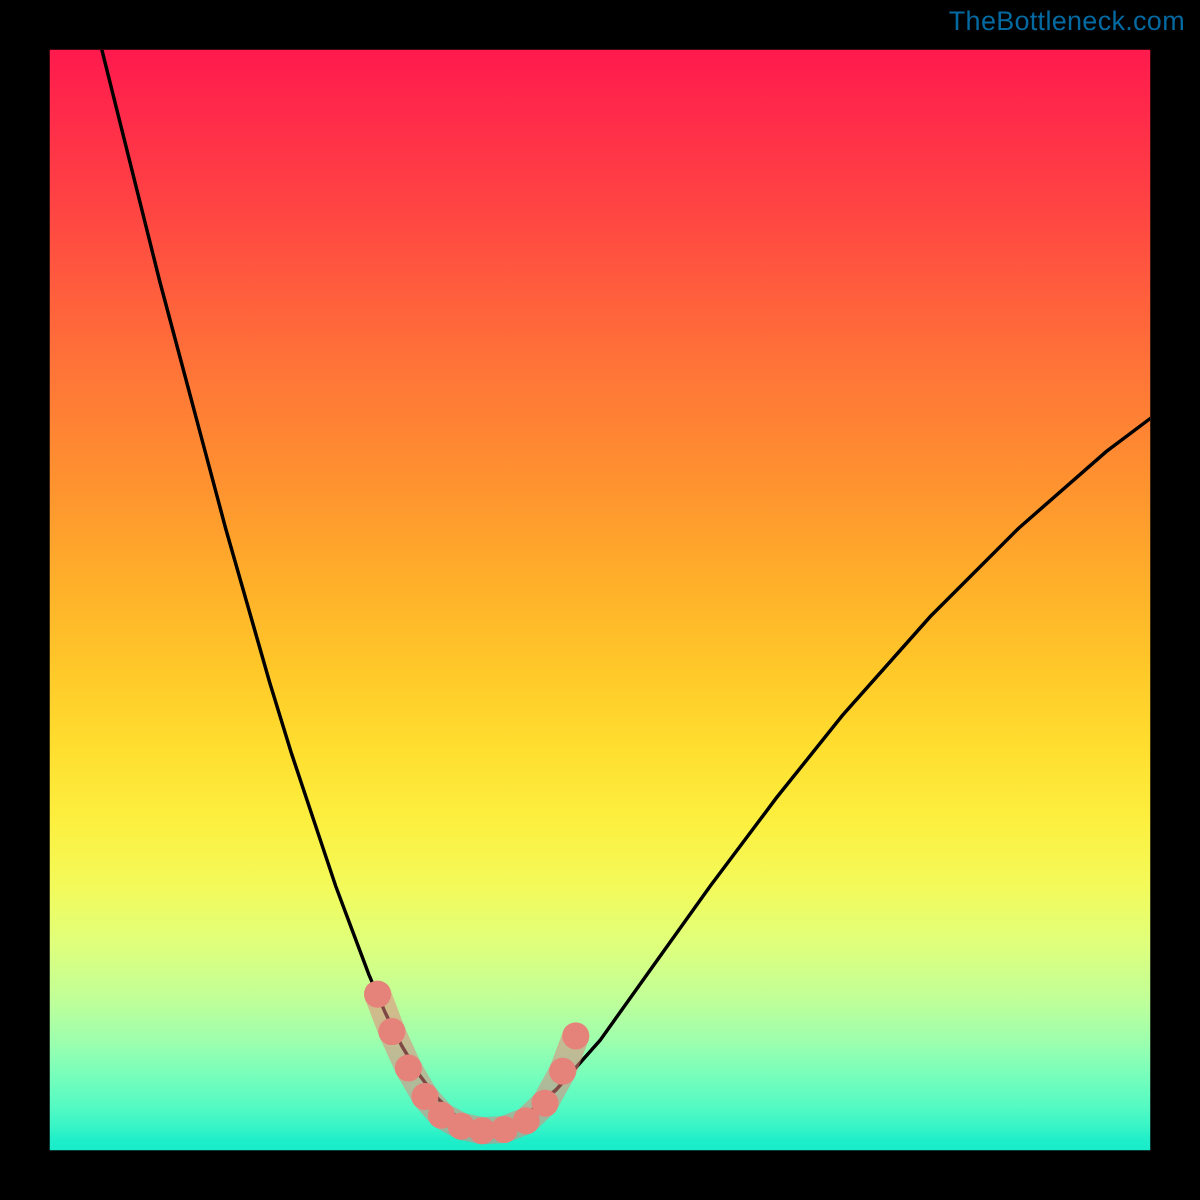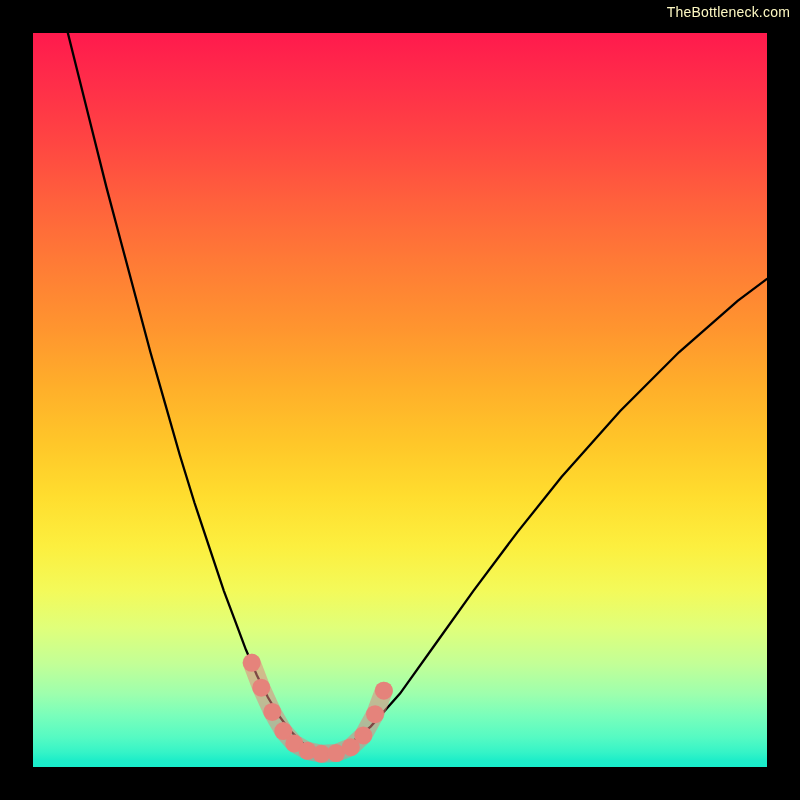--- a/index.html
+++ b/index.html
@@ -59,22 +59,22 @@
     position: absolute;
     left: 0;
     top: 0;
     width: 734px;
     height: 734px;
   }
   .watermark {
     position: absolute;
     top: 4px;
     right: 10px;
-    color: #fef9c3;
-    font-size: 14px;
+    color: #0369a1;
+    font-size: 18px;
     letter-spacing: 0.2px;
     font-weight: 400;
   }
 </style>
 </head>
 <body>
 
 <div class="frame">
   <div class="plot">
     <div class="gradient"></div>

